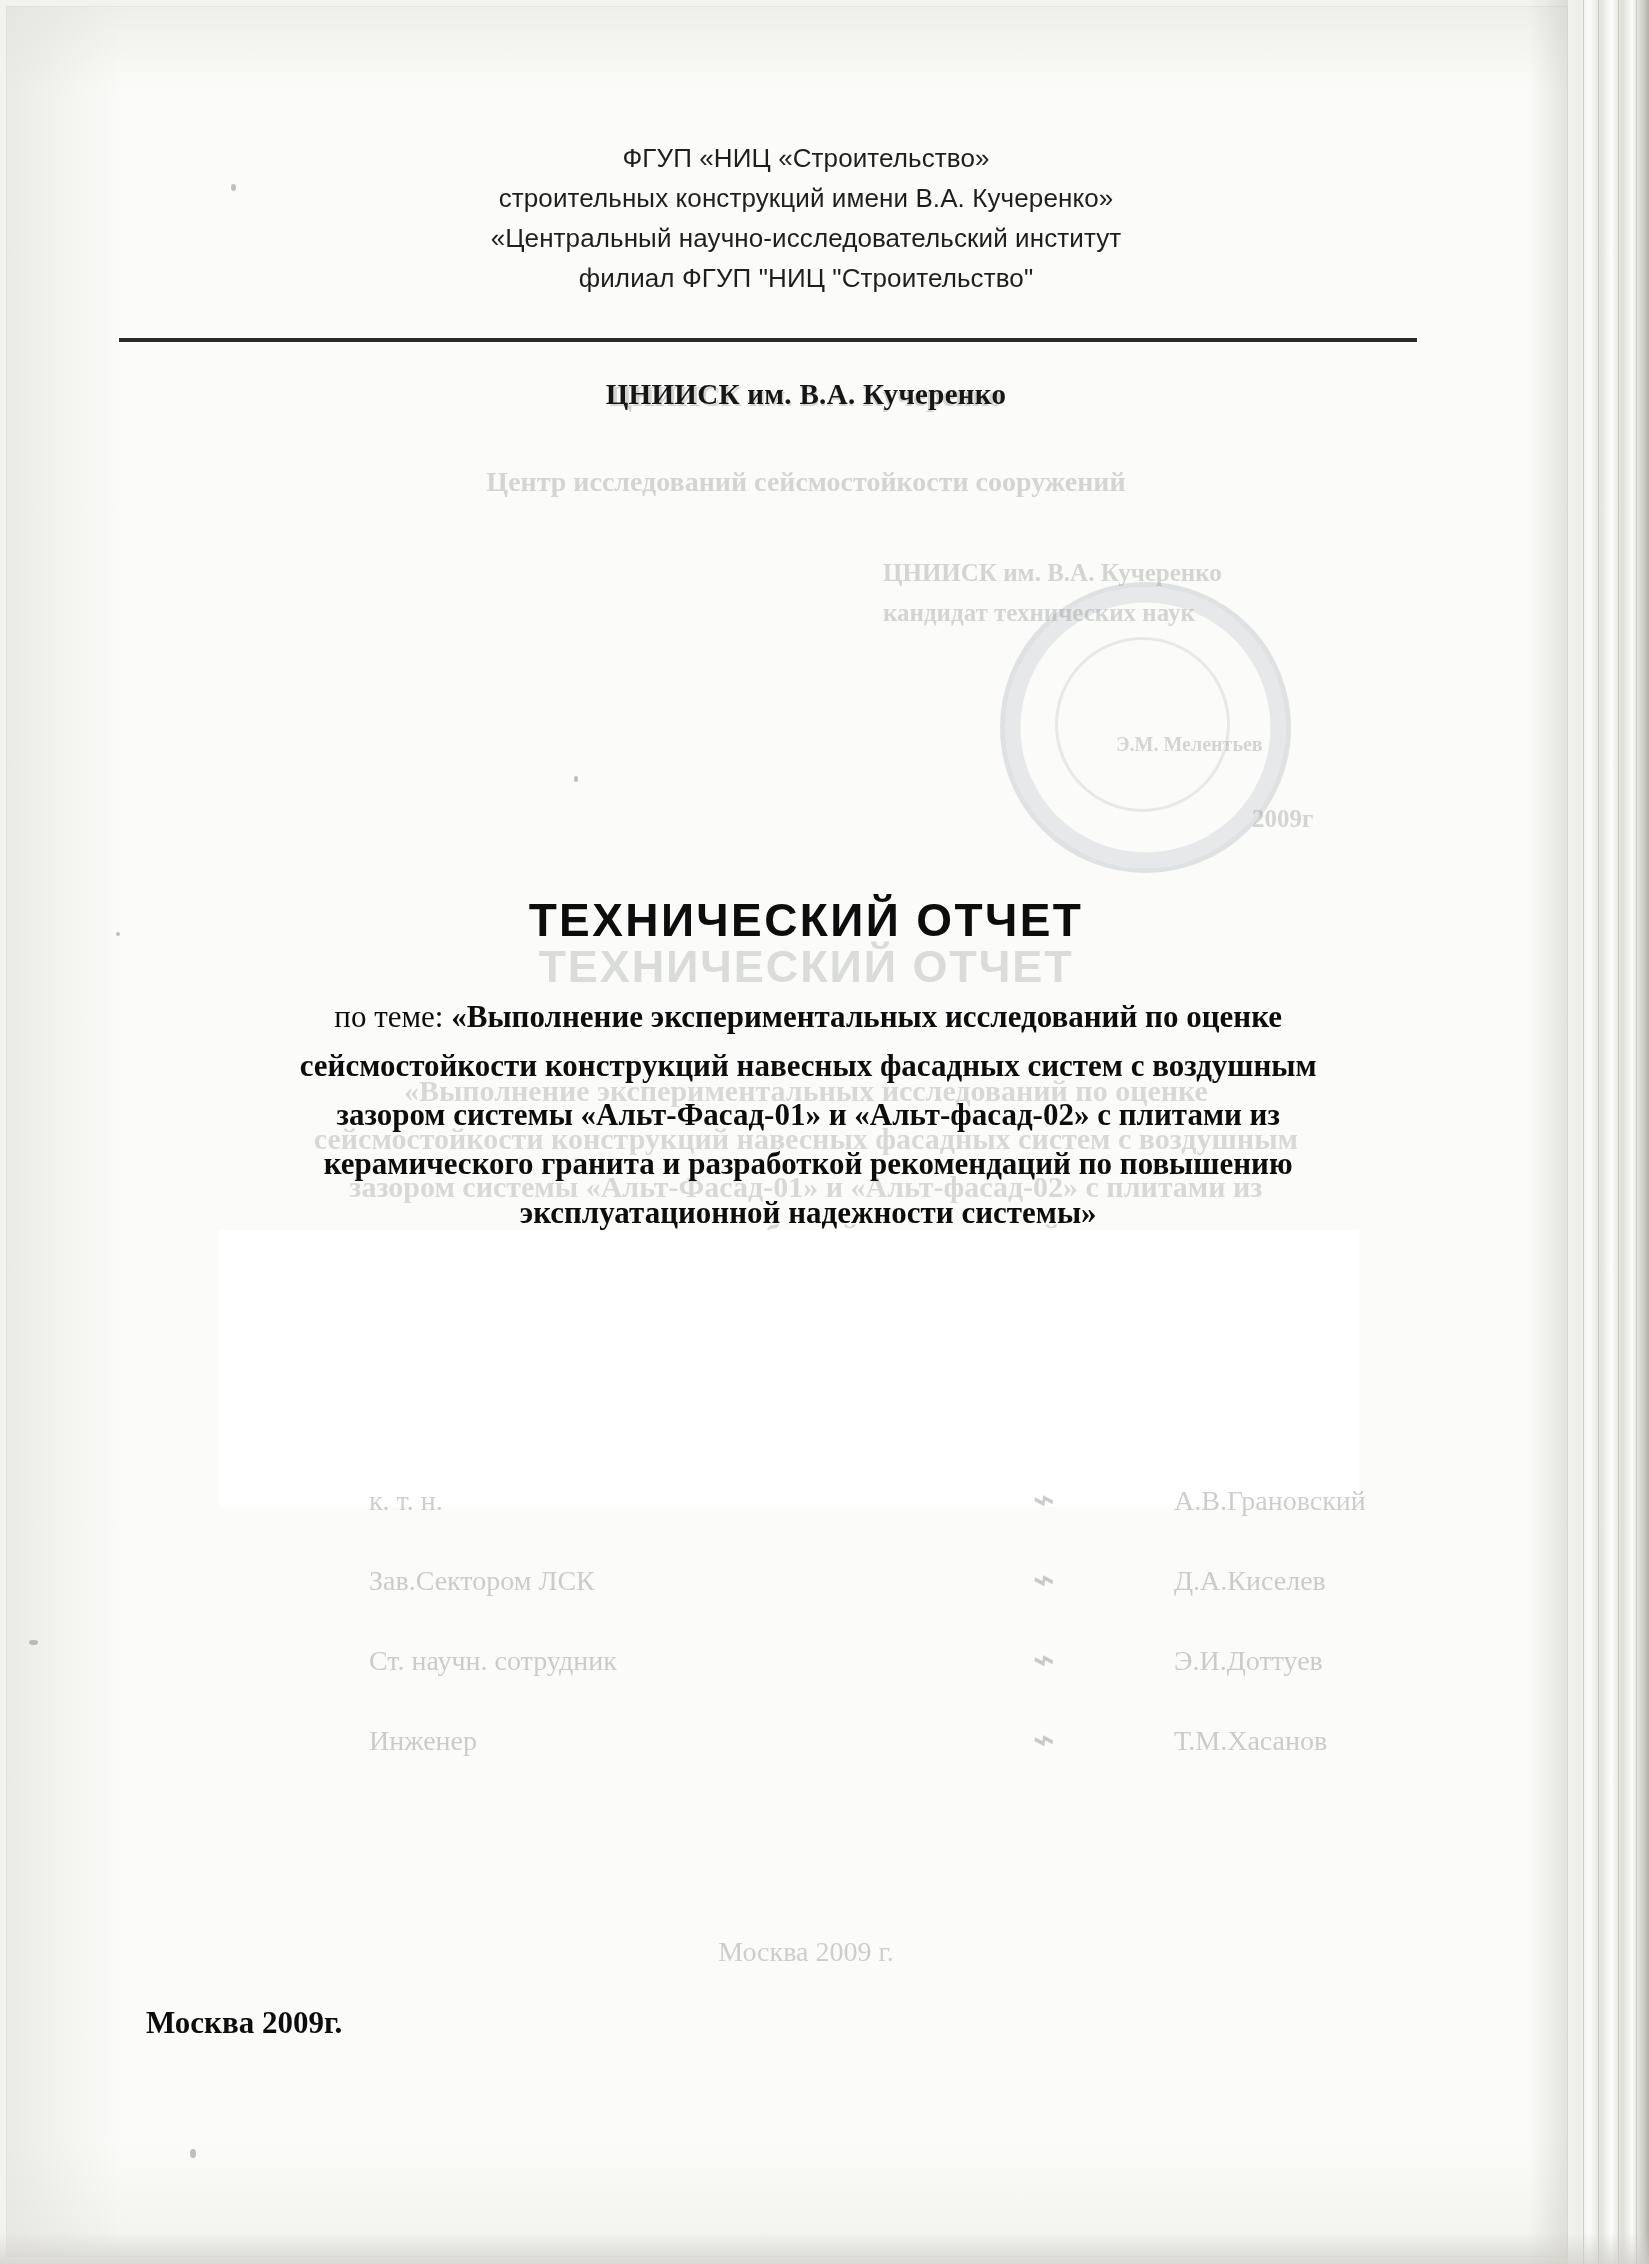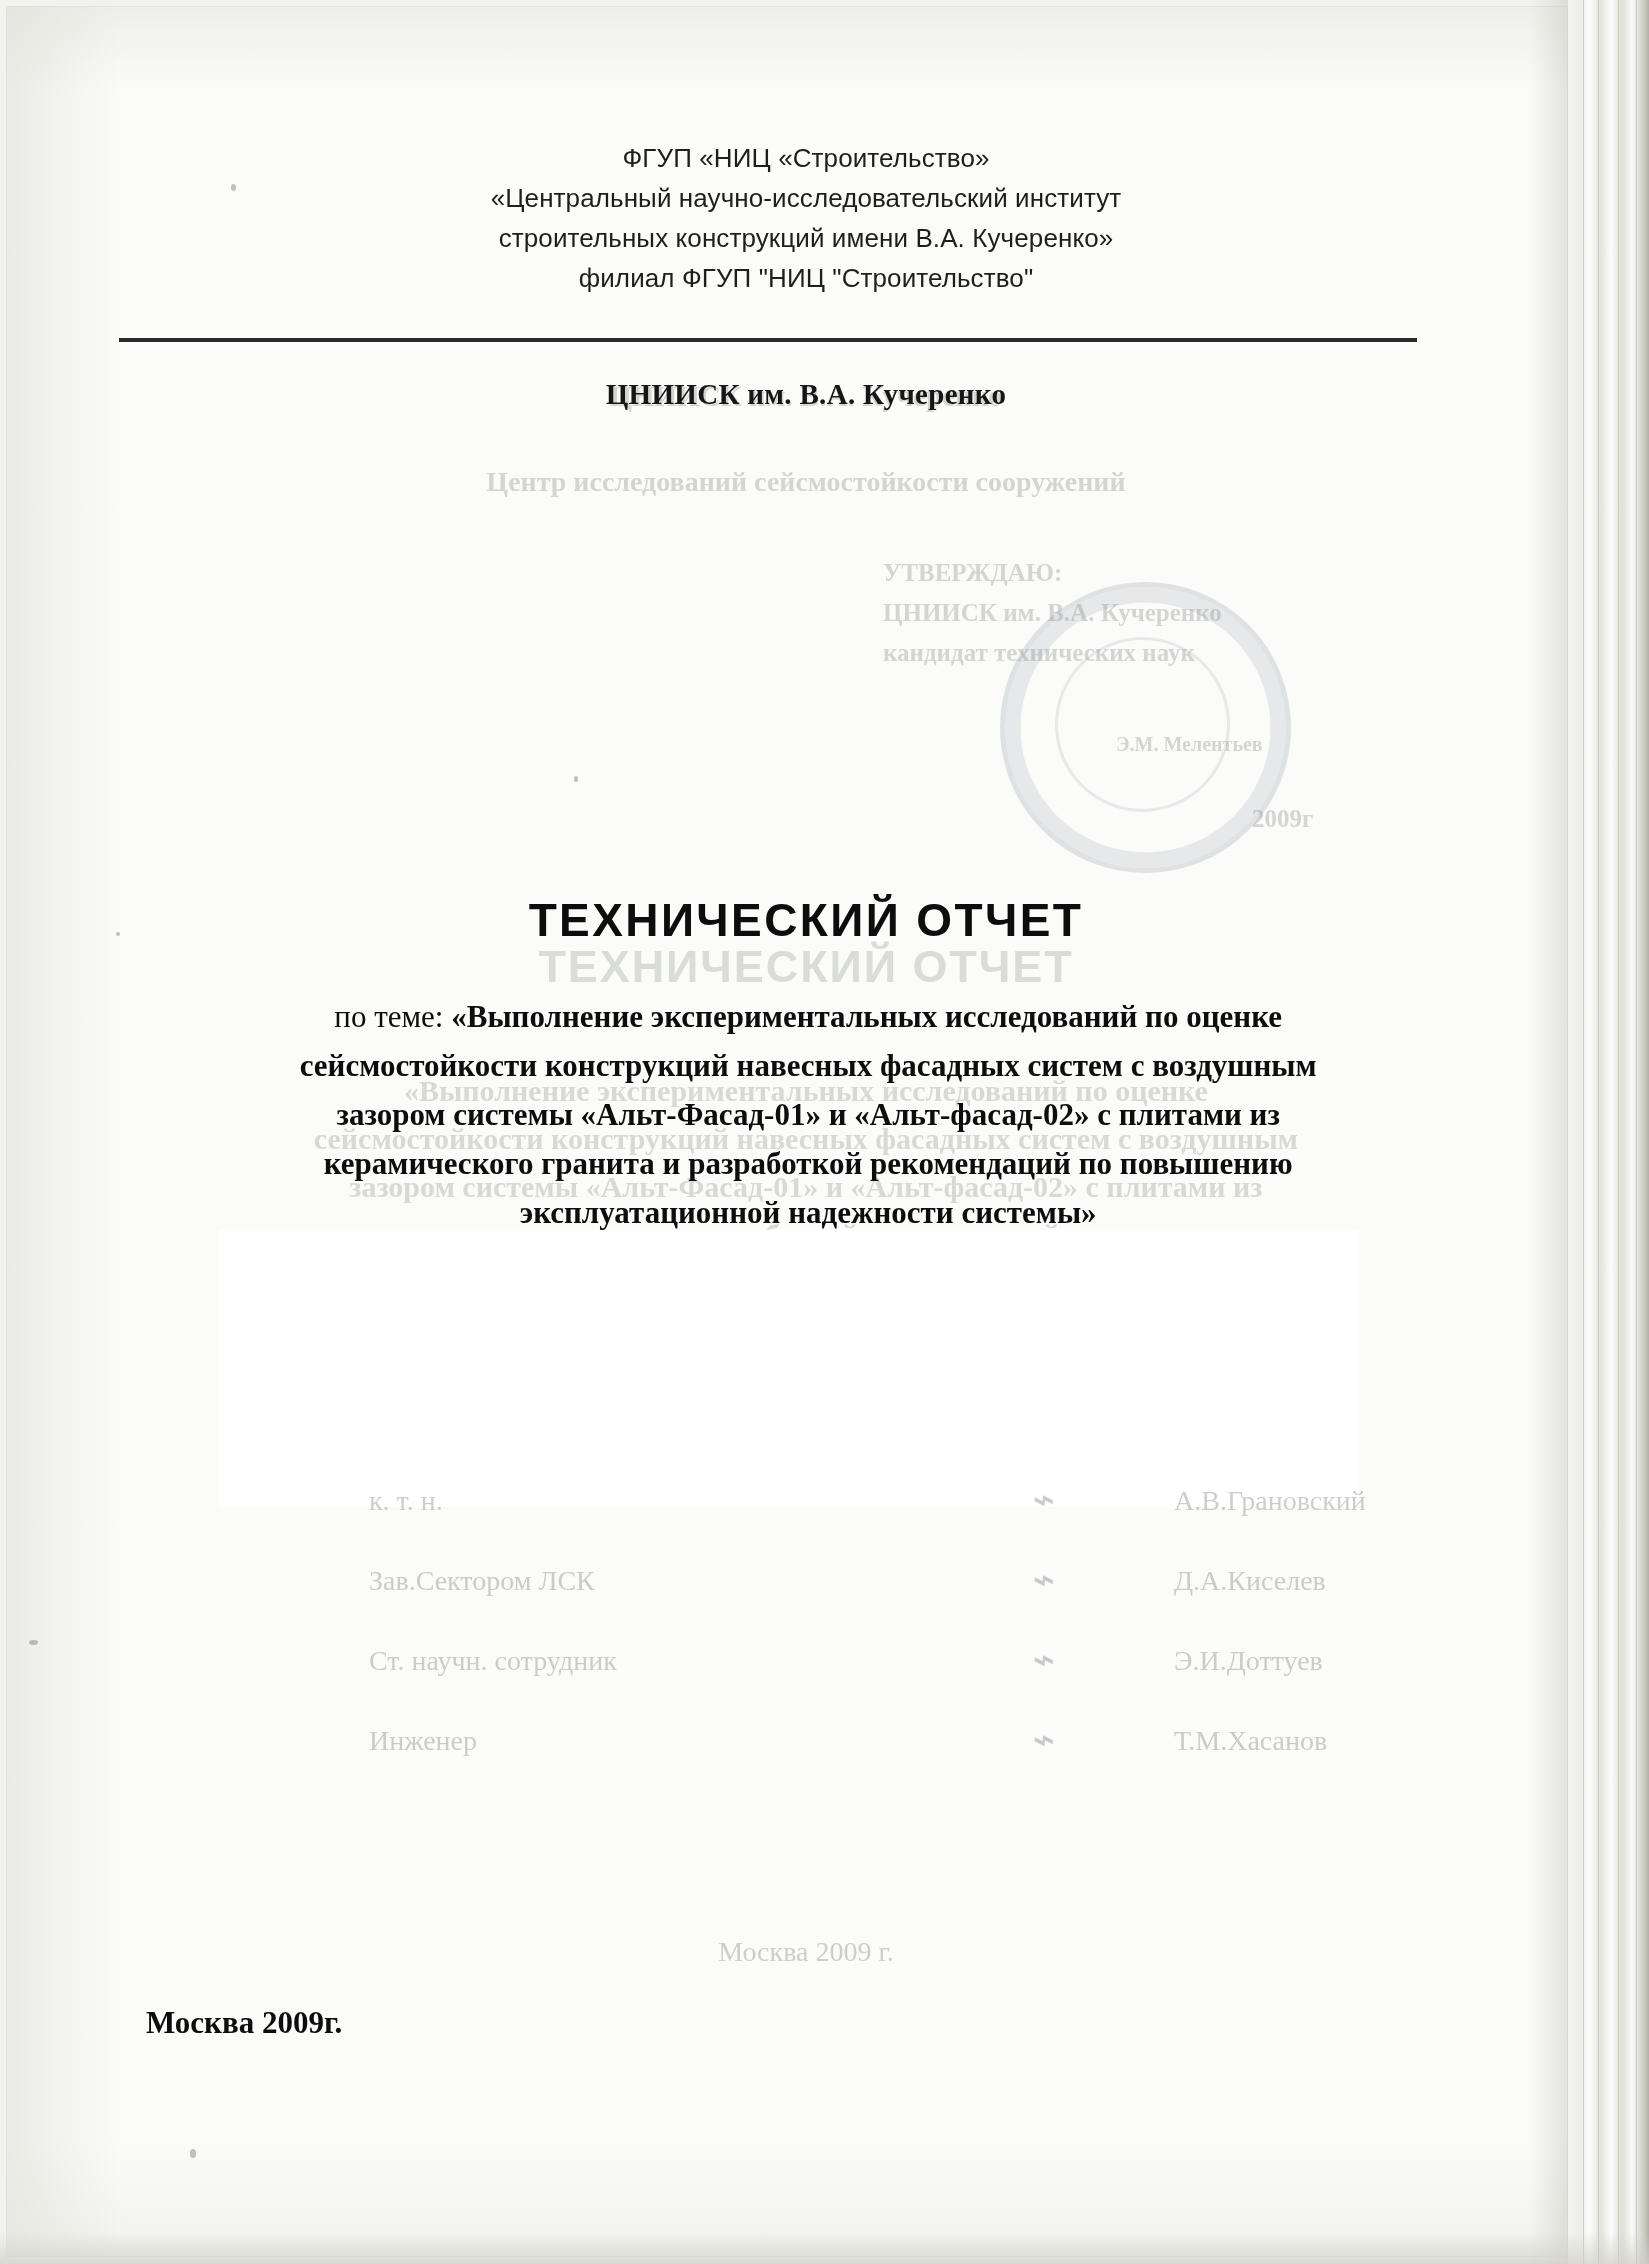--- a/index.html
+++ b/index.html
@@ -328,32 +328,31 @@
 
 <div class="scan">
 
   <div class="page-sheet"></div>
   <div class="paper-tone"></div>
 
   <div class="content">
 
     <div class="header-block">
       <div>ФГУП «НИЦ «Строительство»</div>
+      <div>строительных конструкций имени В.А. Кучеренко»</div>
       <div>«Центральный научно-исследовательский институт</div>
-      <div>строительных конструкций имени В.А. Кучеренко»</div>
       <div>филиал ФГУП "НИЦ "Строительство"</div>
     </div>
 
     <div class="rule"></div>
 
     <div class="ghost ghost-center ghost-institute">ЦНИИСК им. В.А. Кучеренко</div>
     <div class="ghost ghost-center ghost-center-line">Центр исследований сейсмостойкости сооружений</div>
 
     <div class="ghost ghost-approve">
-      <div>УТВЕРЖДАЮ:</div>
       <div>ЦНИИСК им. В.А. Кучеренко</div>
       <div>кандидат технических наук</div>
     </div>
 
     <div class="stamp"></div>
 
     <div class="ghost ghost-sign-name">Э.М. Мелентьев</div>
     <div class="ghost ghost-year">2009г</div>
 
     <div class="ghost ghost-center ghost-title">ТЕХНИЧЕСКИЙ  ОТЧЕТ</div>

